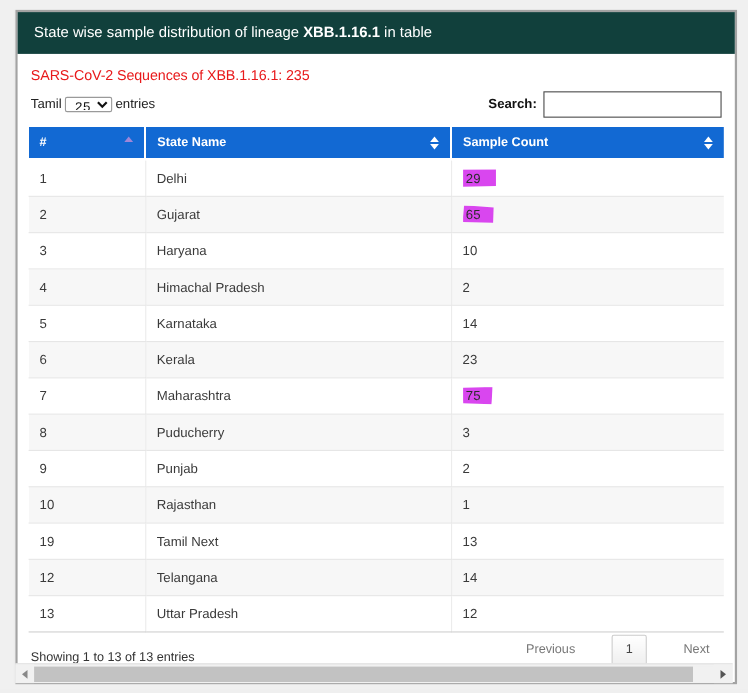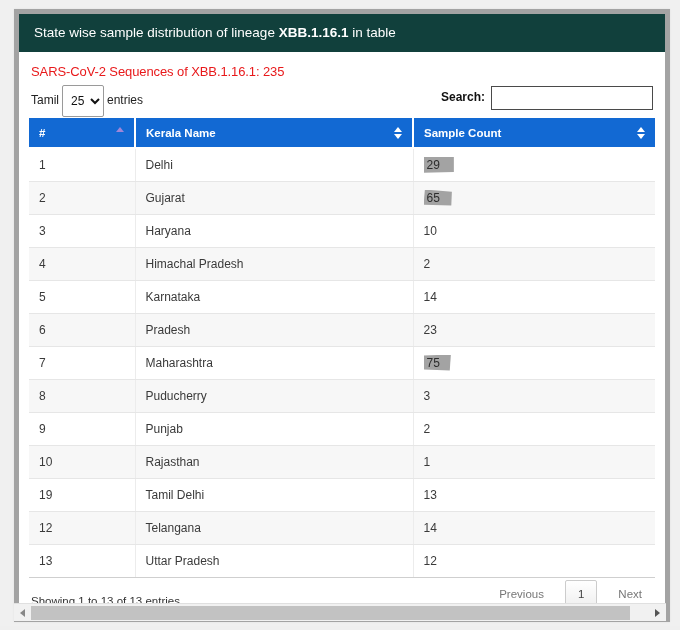--- a/index.html
+++ b/index.html
@@ -20,21 +20,21 @@
     background: #f0f0f0;
     box-sizing: border-box;
   }
   .card {
     position: absolute;
     left: 14px;
     top: 9px;
     width: 656px;
     height: 613px;
     background: #ffffff;
-    border: 5px solid #a3a3a3;
+    border: 2px solid #a3a3a3;
     box-sizing: border-box;
     box-shadow: 0 0 2px rgba(0,0,0,0.07);
   }
   .panel-header {
     background: #11403c;
     color: #ffffff;
     height: 38px;
     line-height: 38px;
     padding: 0 0 0 15px;
     font-size: 13.5px;
@@ -64,23 +64,23 @@
   .length-wrap {
     position: absolute;
     left: 2px;
     top: 0;
     font-size: 12px;
     color: #222;
     white-space: nowrap;
     line-height: 24px;
   }
   .length-select {
-    font-family: Liberation Sans, sans-serif;
-    font-size: 12px;
-    height: 32px;
+    font-family: Liberation Mono, monospace;
+    font-size: 12px;
+    height: 14px;
     padding: 1px 2px 1px 4px;
     margin: 0 3px;
     border: 1px solid #9a9a9a;
     background: #ffffff;
     color: #111;
     vertical-align: middle;
     border-radius: 2px;
   }
   .search-wrap {
     position: absolute;
@@ -160,21 +160,21 @@
     vertical-align: middle;
     white-space: nowrap;
     overflow: hidden;
   }
   table.dt tbody td:last-child { border-right: none; }
   table.dt tbody tr:nth-child(odd) td { background: #ffffff; }
   table.dt tbody tr:nth-child(even) td { background: #f7f7f7; }
   table.dt tbody tr:last-child td { border-bottom: 1px solid #cfcfcf; }
 
   .hl {
-    background: #a3a3a3;
+    background: #d946ef;
     padding: 1px 24px 1px 3px;
     display: inline-block;
     color: #2d2d2d;
   }
   .hl.k1 { clip-path: polygon(0% 2%, 100% 0%, 100% 96%, 0% 100%); padding-right: 14px; }
   .hl.k2 { clip-path: polygon(5% 0%, 100% 14%, 98% 100%, 0% 96%); padding-right: 12px; }
   .hl.k3 { clip-path: polygon(0% 6%, 100% 0%, 96% 100%, 2% 94%); padding-right: 11px; }
 
   .table-foot {
     position: relative;
@@ -190,21 +190,21 @@
     font-size: 11.5px;
     color: #333;
     white-space: nowrap;
   }
   .dt-paginate {
     position: absolute;
     right: 2px;
     top: 2px;
     display: flex;
     align-items: flex-start;
-    gap: 4px;
+    gap: 16px;
   }
   .pg-btn {
     font-size: 11.5px;
     color: #777;
     padding: 6px 10px;
     background: transparent;
     border: 1px solid transparent;
     white-space: nowrap;
     line-height: 14px;
   }
@@ -305,21 +305,21 @@
         </colgroup>
         <thead>
           <tr>
             <th class="sorted-asc">
               <span>#</span>
               <span class="sort-ico">
                   <span class="up"></span>
                 </span>
             </th>
             <th>
-              <span>Kerala Name</span>
+              <span>State Name</span>
               <span class="sort-ico">
                   <span class="up"></span>
                   <span class="dn"></span>
                 </span>
             </th>
             <th>
               <span>Sample Count</span>
               <span class="sort-ico">
                   <span class="up"></span>
                   <span class="dn"></span>
@@ -348,21 +348,21 @@
               <td>Himachal Pradesh</td>
               <td>2</td>
             </tr>
             <tr>
               <td>5</td>
               <td>Karnataka</td>
               <td>14</td>
             </tr>
             <tr>
               <td>6</td>
-              <td>Pradesh</td>
+              <td>Kerala</td>
               <td>23</td>
             </tr>
             <tr>
               <td>7</td>
               <td>Maharashtra</td>
               <td><span class="hl k3">75</span></td>
             </tr>
             <tr>
               <td>8</td>
               <td>Puducherry</td>
@@ -373,21 +373,21 @@
               <td>Punjab</td>
               <td>2</td>
             </tr>
             <tr>
               <td>10</td>
               <td>Rajasthan</td>
               <td>1</td>
             </tr>
             <tr>
               <td>19</td>
-              <td>Tamil Delhi</td>
+              <td>Tamil Next</td>
               <td>13</td>
             </tr>
             <tr>
               <td>12</td>
               <td>Telangana</td>
               <td>14</td>
             </tr>
             <tr>
               <td>13</td>
               <td>Uttar Pradesh</td>

